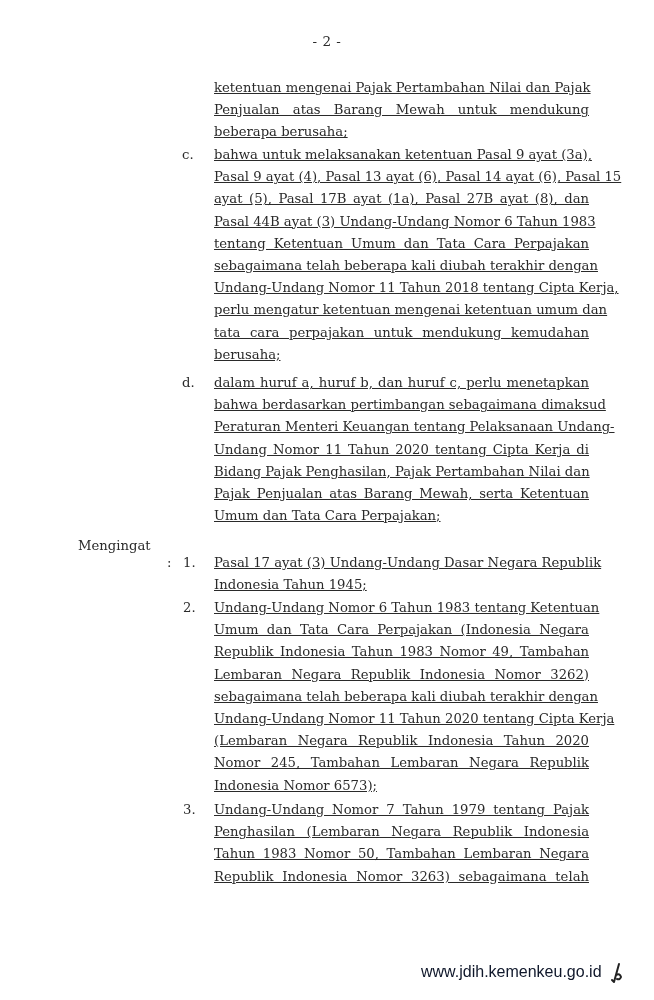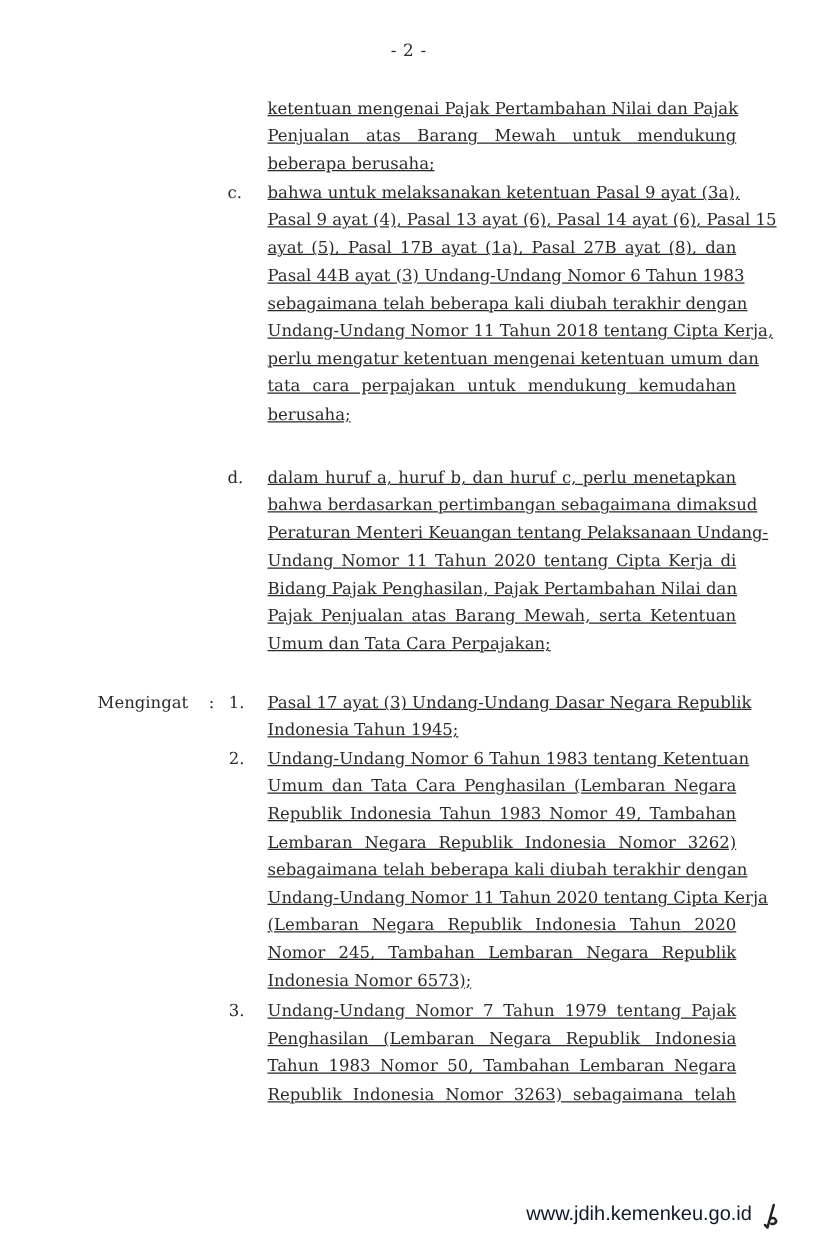--- a/index.html
+++ b/index.html
@@ -35,51 +35,52 @@
   <span class="line">Penjualan atas Barang Mewah untuk mendukung</span>
   <span class="line last">beberapa berusaha;</span>
 </div>
 
 <div class="label" style="top:144px; left:182px;">c.</div>
 <div class="block" style="top:144px; left:214px; width:375px;">
   <span class="line">bahwa untuk melaksanakan ketentuan Pasal 9 ayat (3a),</span>
   <span class="line">Pasal 9 ayat (4), Pasal 13 ayat (6), Pasal 14 ayat (6), Pasal 15</span>
   <span class="line">ayat (5), Pasal 17B ayat (1a), Pasal 27B ayat (8), dan</span>
   <span class="line">Pasal 44B ayat (3) Undang-Undang Nomor 6 Tahun 1983</span>
+  <span class="line">tentang Ketentuan Umum dan Tata Cara Perpajakan</span>
   <span class="line">sebagaimana telah beberapa kali diubah terakhir dengan</span>
   <span class="line">Undang-Undang Nomor 11 Tahun 2018 tentang Cipta Kerja,</span>
   <span class="line">perlu mengatur ketentuan mengenai ketentuan umum dan</span>
   <span class="line">tata cara perpajakan untuk mendukung kemudahan</span>
   <span class="line last">berusaha;</span>
 </div>
 
 <div class="label" style="top:372px; left:182px;">d.</div>
 <div class="block" style="top:372px; left:214px; width:375px;">
   <span class="line">dalam huruf a, huruf b, dan huruf c, perlu menetapkan</span>
   <span class="line">bahwa berdasarkan pertimbangan sebagaimana dimaksud</span>
   <span class="line">Peraturan Menteri Keuangan tentang Pelaksanaan Undang-</span>
   <span class="line">Undang Nomor 11 Tahun 2020 tentang Cipta Kerja di</span>
   <span class="line">Bidang Pajak Penghasilan, Pajak Pertambahan Nilai dan</span>
   <span class="line">Pajak Penjualan atas Barang Mewah, serta Ketentuan</span>
   <span class="line last">Umum dan Tata Cara Perpajakan;</span>
 </div>
 
-<div class="label" style="top:552px; left:78px;">Mengingat</div>
+<div class="label" style="top:535px; left:78px;">Mengingat</div>
 <div class="label" style="top:552px; left:167px;">:</div>
 
 <div class="label" style="top:552px; left:183px;">1.</div>
 <div class="block" style="top:552px; left:214px; width:375px;">
   <span class="line">Pasal 17 ayat (3) Undang-Undang Dasar Negara Republik</span>
   <span class="line last">Indonesia Tahun 1945;</span>
 </div>
 
 <div class="label" style="top:597px; left:183px;">2.</div>
 <div class="block" style="top:597px; left:214px; width:375px;">
   <span class="line">Undang-Undang Nomor 6 Tahun 1983 tentang Ketentuan</span>
-  <span class="line">Umum dan Tata Cara Penghasilan (Lembaran Negara</span>
+  <span class="line">Umum dan Tata Cara Perpajakan (Indonesia Negara</span>
   <span class="line">Republik Indonesia Tahun 1983 Nomor 49, Tambahan</span>
   <span class="line">Lembaran Negara Republik Indonesia Nomor 3262)</span>
   <span class="line">sebagaimana telah beberapa kali diubah terakhir dengan</span>
   <span class="line">Undang-Undang Nomor 11 Tahun 2020 tentang Cipta Kerja</span>
   <span class="line">(Lembaran Negara Republik Indonesia Tahun 2020</span>
   <span class="line">Nomor 245, Tambahan Lembaran Negara Republik</span>
   <span class="line last">Indonesia Nomor 6573);</span>
 </div>
 
 <div class="label" style="top:799px; left:183px;">3.</div>

